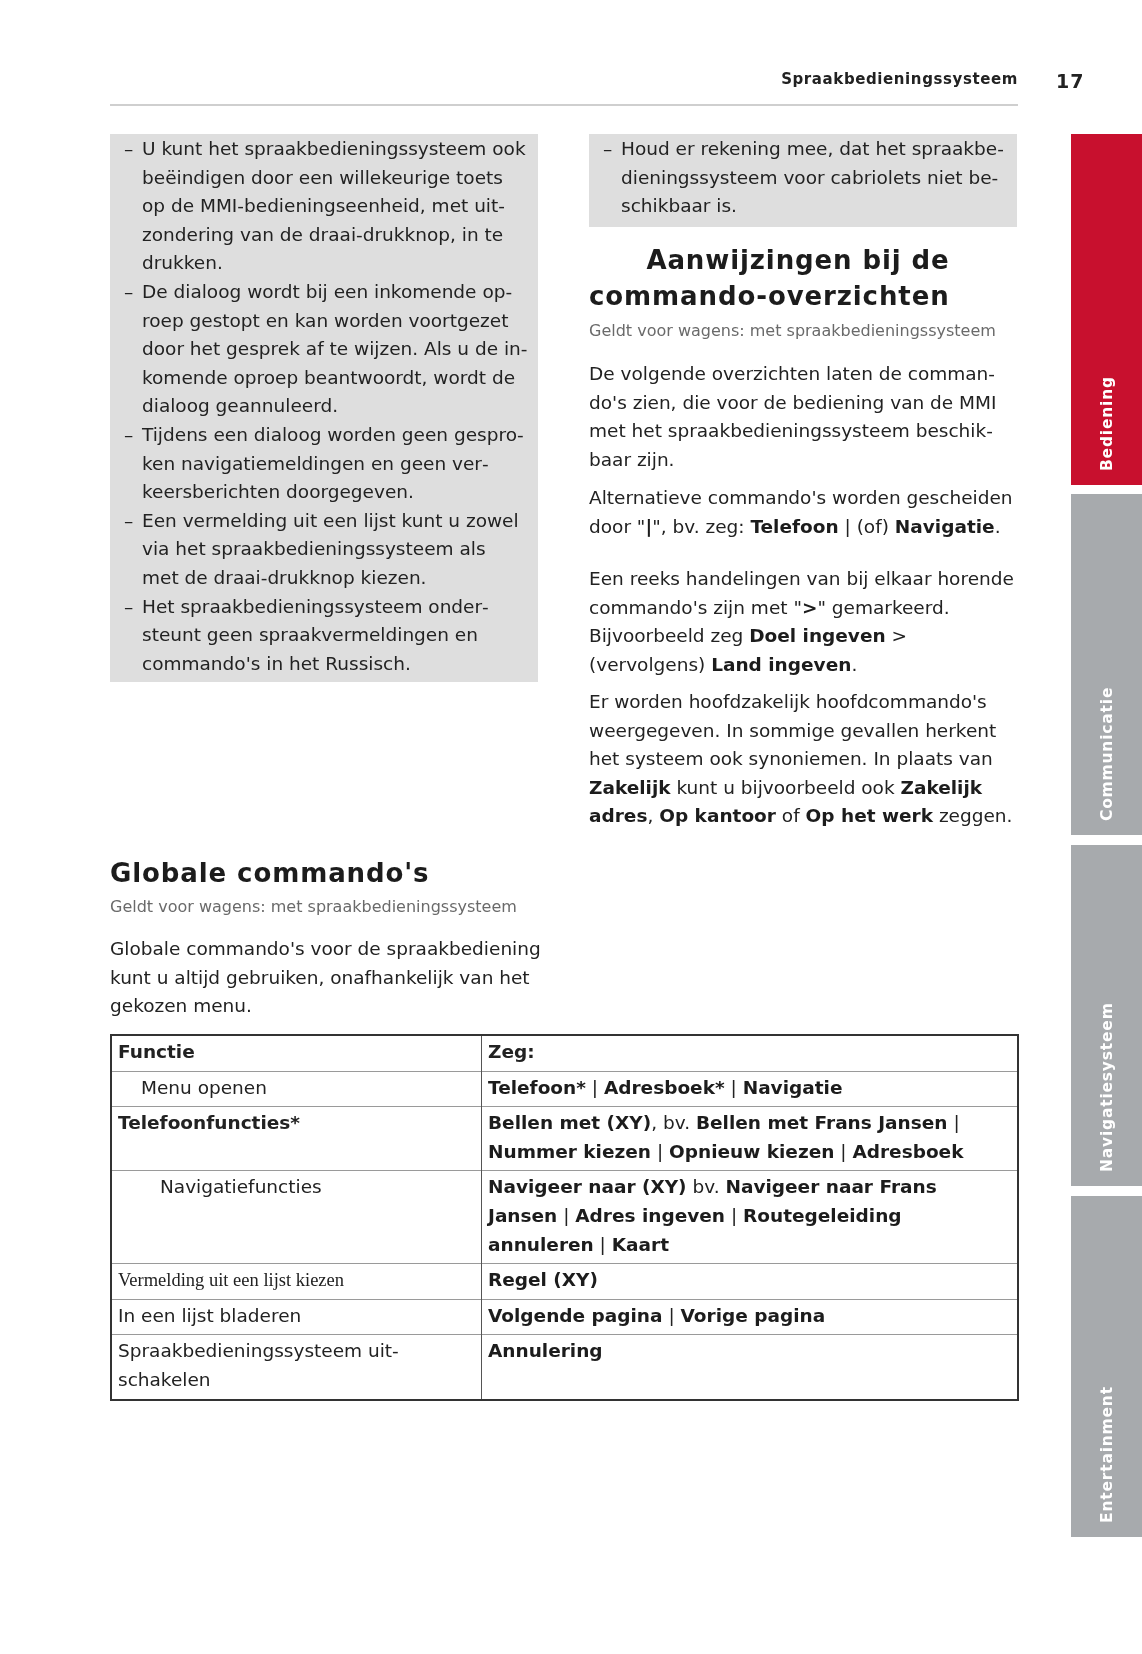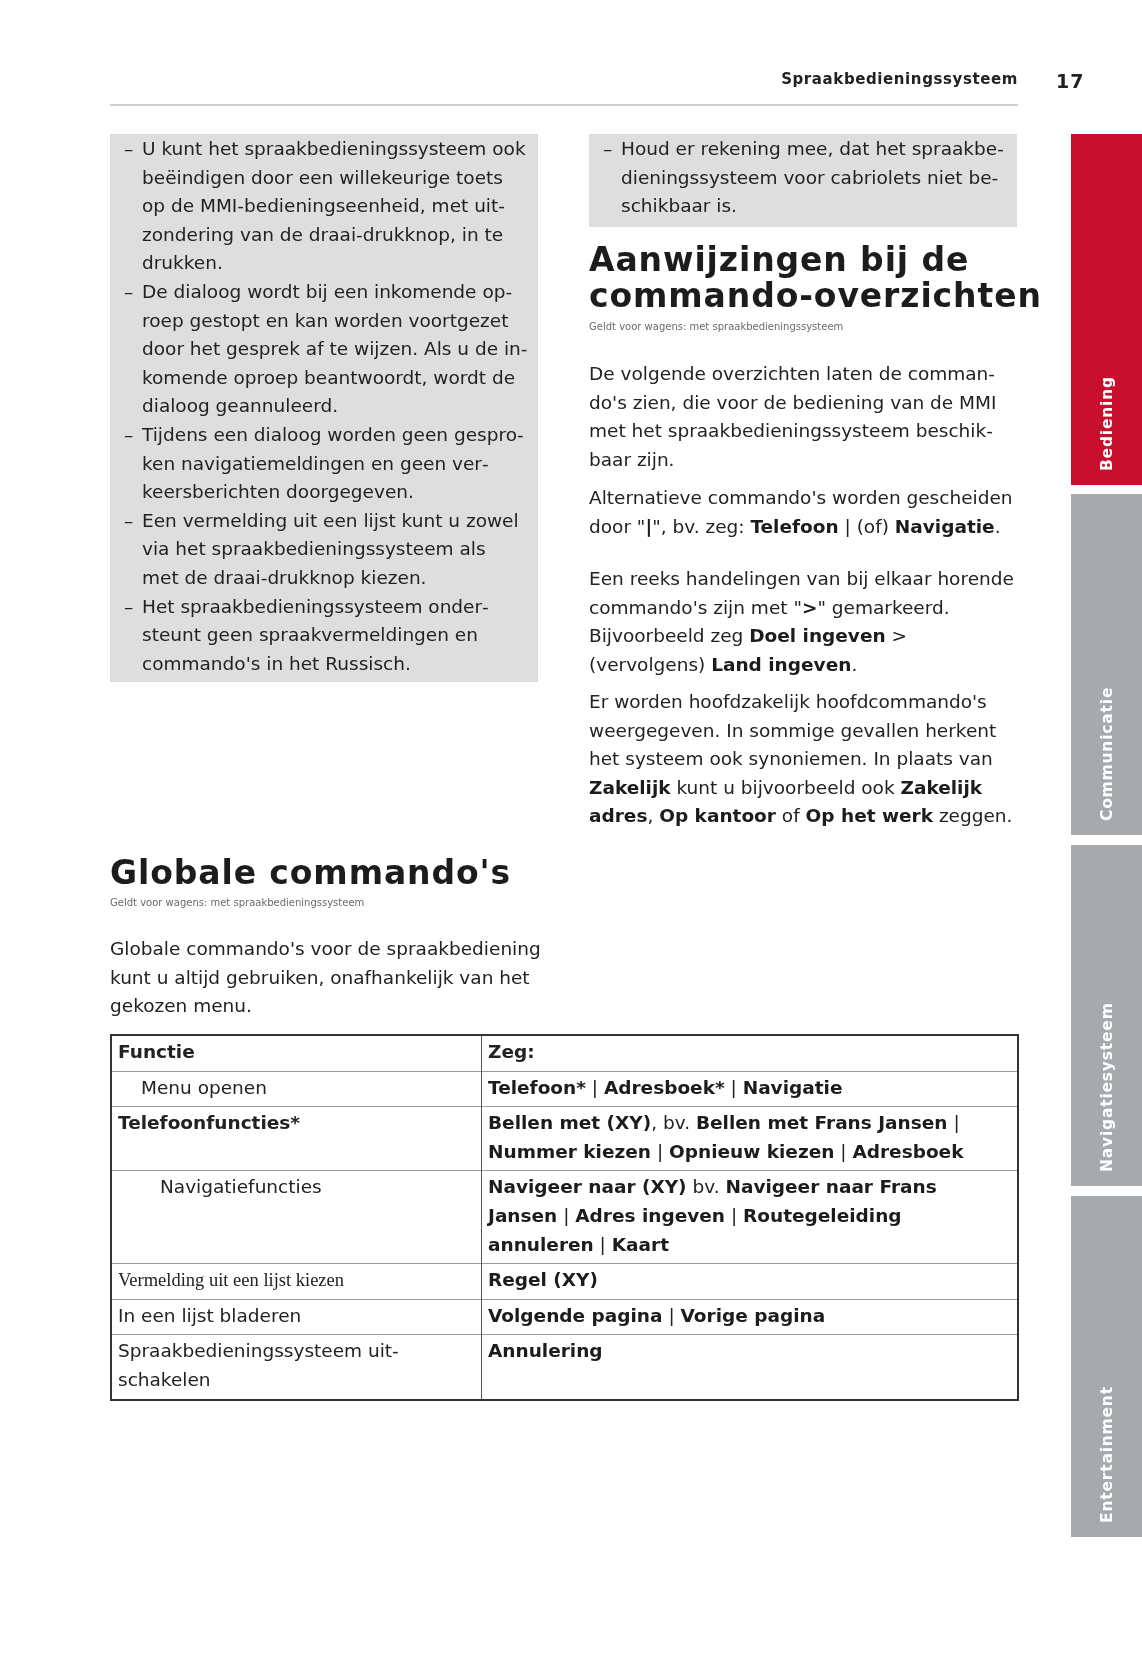--- a/index.html
+++ b/index.html
@@ -25,24 +25,24 @@
     box-sizing: border-box;
   }
   .note-box ul { list-style: none; margin: 0; padding: 0; }
   .note-box li { position: relative; padding-left: 32px; }
   .note-box li .dash { position: absolute; left: 14px; top: 0; }
   #note-left { left: 110px; top: 134px; width: 428px; padding: 1px 10px 4px 0; }
   #note-right { left: 589px; top: 134px; width: 428px; padding: 1px 10px 6px 0; }
 
   .h1 {
     position: absolute; font-family: "DejaVu Sans", sans-serif; font-weight: bold;
-    font-size: 33px; line-height: 36px; color: #1c1c1c; letter-spacing: 0.9px;
+    font-size: 26px; line-height: 36px; color: #1c1c1c; letter-spacing: 0.9px; text-align: right;
   }
   .applies {
-    position: absolute; font-size: 10px; color: #6a6a6a;
+    position: absolute; font-size: 16px; color: #6a6a6a;
   }
   .para {
     position: absolute; font-size: 18.5px; line-height: 28.6px; color: #222; margin: 0;
   }
   b { font-weight: bold; color: #1c1c1c; }
 
   table.cmd {
     position: absolute; left: 110px; top: 1034px; width: 909px;
     border-collapse: collapse; border: 2px solid #333; font-size: 18.5px; line-height: 28.6px;
   }

